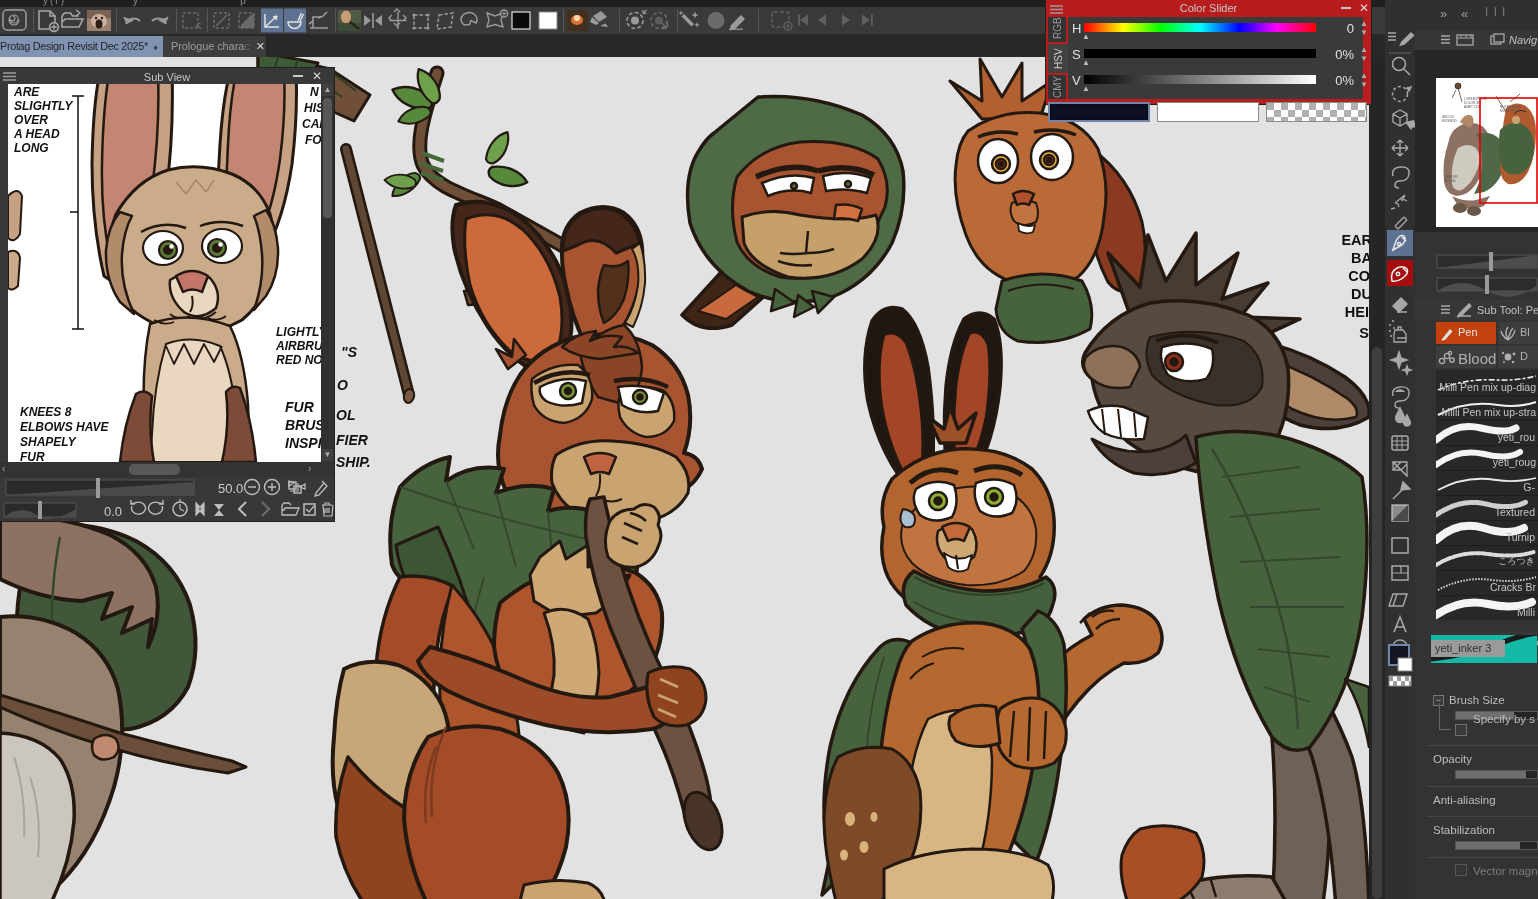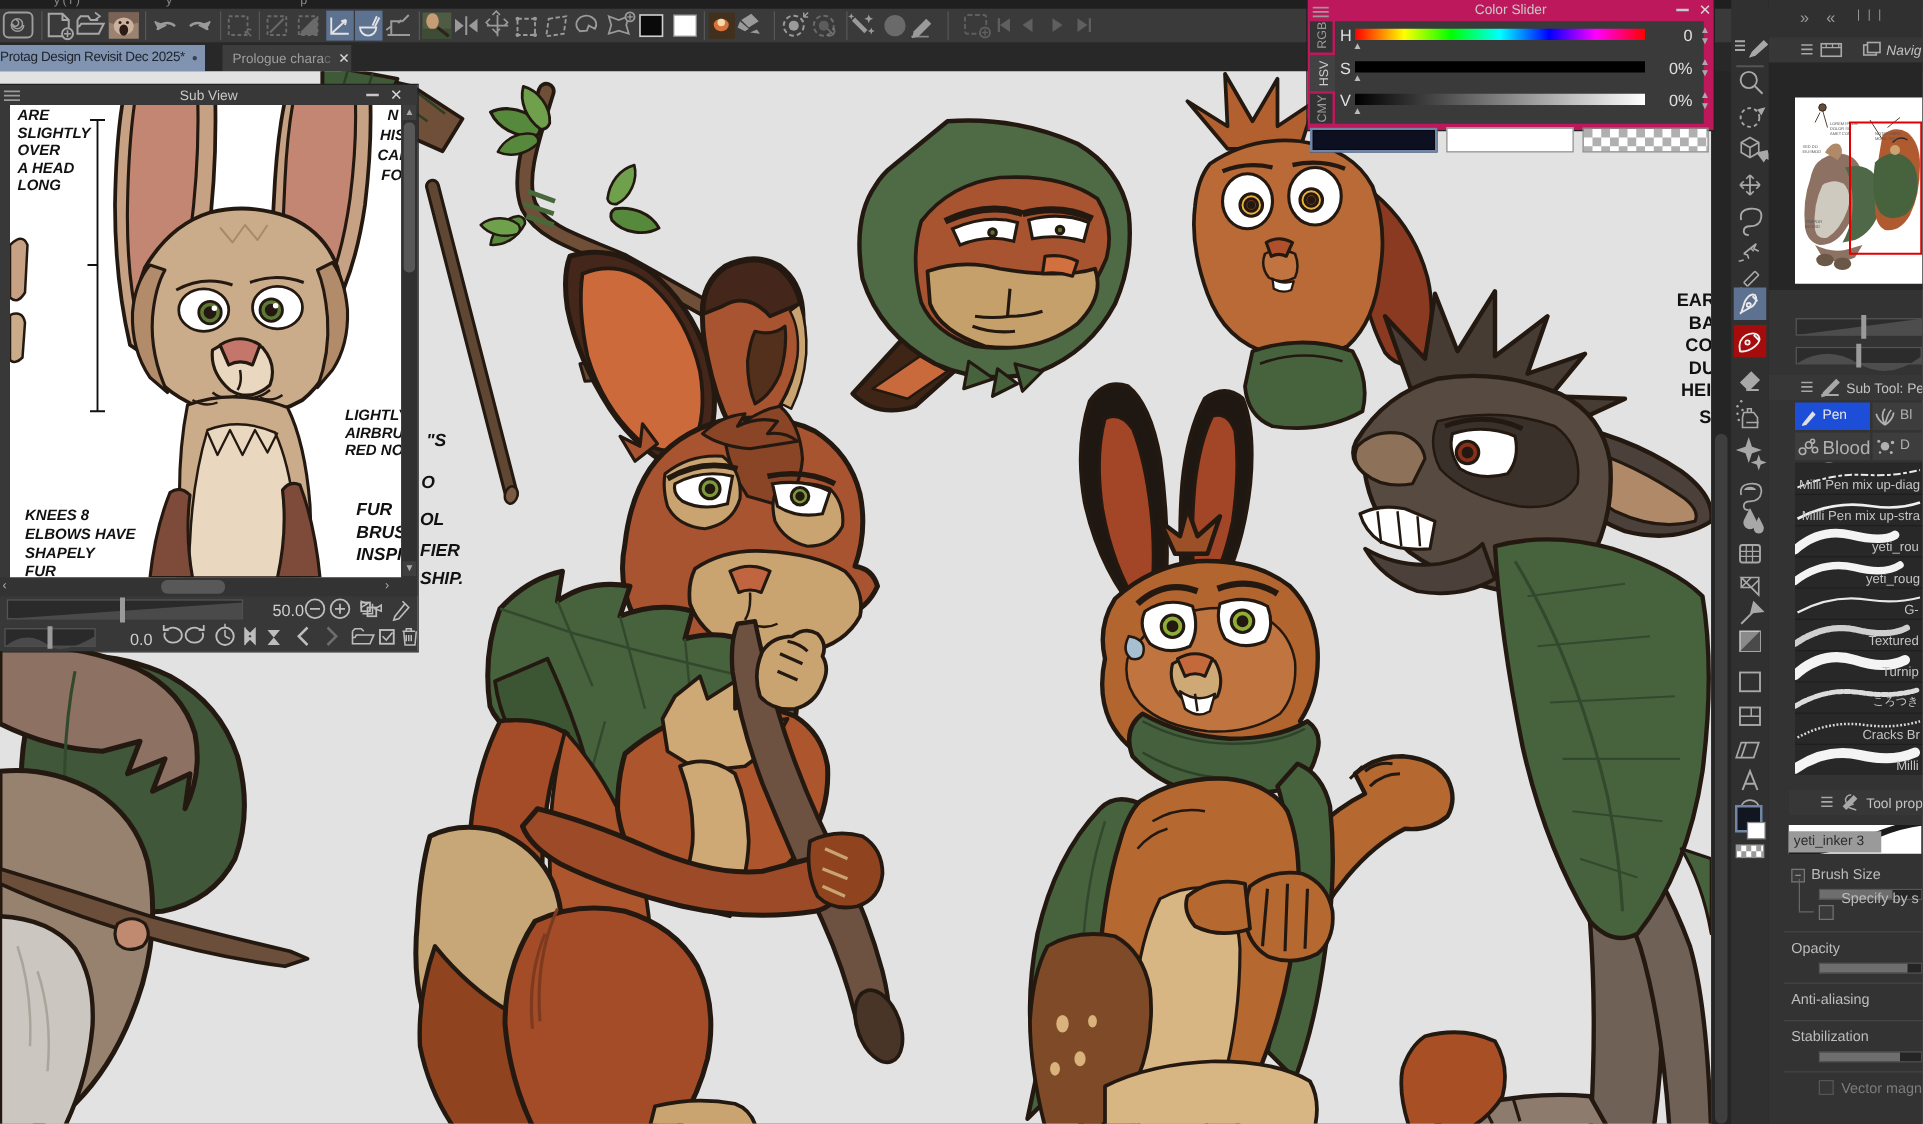--- a/index.html
+++ b/index.html
@@ -121,21 +121,21 @@
 <g fill="#5f5f5f">
   <path d="M800 7.5 v11 l-1.8 0 0 -11z M800 13 l8 -5.5 0 11z"></path>
   <path d="M826 7.5 l-8 5.5 8 5.5z"></path>
   <path d="M842 7.5 l8 5.5 -8 5.5z"></path>
   <path d="M862 7.5 l8 5.5 -8 5.5z M871 7.5 h1.8 v11 h-1.8z"></path>
 </g>
 </svg>
 </div>
 <div id="tabbar">
   <div class="abs" style="left:0;top:2px;width:164px;height:21px;background:#8093b0;color:#20242e;font-size:10.8px;letter-spacing:-0.3px;padding:4px 2px 0 0;white-space:nowrap;">Protag Design Revisit Dec 2025*&nbsp;&nbsp;<span style="font-size:8px;color:#39414f;">●</span></div>
-  <div class="abs" style="left:178px;top:2px;width:103px;height:21px;background:#3d3d3d;color:#9d9d9d;font-size:10.8px;padding:4px 10px 0 8px;white-space:nowrap;overflow:hidden;">Prologue chara<span style="color:#6d6d6d;">c</span>&nbsp;&nbsp;<span style="color:#d8d8d8;font-size:11px;">✕</span></div>
+  <div class="abs" style="left:163px;top:2px;width:103px;height:21px;background:#3d3d3d;color:#9d9d9d;font-size:10.8px;padding:4px 10px 0 8px;white-space:nowrap;overflow:hidden;">Prologue chara<span style="color:#6d6d6d;">c</span>&nbsp;&nbsp;<span style="color:#d8d8d8;font-size:11px;">✕</span></div>
 </div>
 <div id="canvas">
 <svg width="1369" height="842" viewBox="0 0 1369 842">
 <defs>
 <g id="leaf">
           <path d="M0,0 C14,-6 30,-4 40,6 C30,16 12,18 0,10 C-3,6 -3,3 0,0 Z"></path>
         </g>
 </defs>
 
 <g stroke="#241911" stroke-width="3" stroke-linejoin="round">
@@ -526,21 +526,21 @@
 <div class="abs" style="left:0;top:300px;width:123px;height:20px;background:#373737;">
   <svg width="123" height="20">
         <g stroke="#a8a8a8" stroke-width="1.3" fill="none">
   <path d="M26 6h9M26 9.5h9M26 13h9"></path>
   <path d="M44 14 L54 4 l2 2 -10 10 -3 1z" fill="#a8a8a8"></path>
           <path d="M42 16 h14" stroke-width="1.6"></path>
   </g>
         <text x="62" y="14" font-size="11" fill="#c2c2c2">Sub Tool: Pen</text>
       </svg>
 </div>
-<div class="abs" style="left:21px;top:322px;width:60px;height:22px;background:#1d4ed8;color:#e8e8e8;font-size:11px;padding:4px 0 0 22px;">Pen</div>
+<div class="abs" style="left:21px;top:322px;width:60px;height:22px;background:#c2410c;color:#e8e8e8;font-size:11px;padding:4px 0 0 22px;">Pen</div>
 <svg class="abs" style="left:24px;top:326px;" width="16" height="16">
       <path d="M3 13 L11 3 l2.5 2.5 L6 14 l-3.5 .8z" fill="#e0e0e0"></path>
     </svg>
 <div class="abs" style="left:83px;top:322px;width:40px;height:22px;background:#3d3d3d;color:#b0b0b0;font-size:11px;padding:4px 0 0 22px;">Bl</div>
 <svg class="abs" style="left:85px;top:325px;" width="17" height="17">
       <path d="M8 15 q-4 -8 0 -13 M8 15 q-6 -4 -7 -9 M8 15 q6 -4 7 -10 M8 15 q2 -9 5 -12" stroke="#b0b0b0" fill="none" stroke-width="1.4"></path>
     </svg>
 <div class="abs" style="left:21px;top:346px;width:60px;height:22px;background:#3d3d3d;color:#b0b0b0;font-size:15px;padding:4px 0 0 22px;">Blood S</div>
 <svg class="abs" style="left:22px;top:349px;" width="18" height="17">
       <g fill="none" stroke="#b0b0b0" stroke-width="1.3">
@@ -592,21 +592,21 @@
 <div class="abs" style="left:16px;top:632px;width:123px;height:20px;background:#373737;">
   <svg width="123" height="20">
         <g stroke="#a8a8a8" stroke-width="1.3" fill="none">
   <path d="M26 6h9M26 9.5h9M26 13h9"></path>
   <path d="M44 13 L52 5 l2 2 -8 8z" fill="#a8a8a8"></path>
           <path d="M48 14 l6 2 m-4 -12 a4 4 0 1 0 2 7" stroke-width="1.2"></path>
   </g>
         <text x="62" y="14" font-size="11" fill="#c2c2c2">Tool propert</text>
       </svg>
 </div>
-<div class="abs" style="left:16px;top:660px;width:106px;height:28px;background:#ffffff;">
+<div class="abs" style="left:16px;top:635px;width:106px;height:28px;background:#14b8a6;">
   <svg width="107" height="28">
         <path d="M0 24 Q40 20 70 8 Q90 0 107 -2" stroke="#1a1a1a" stroke-width="5" fill="none"></path>
       </svg>
   <div class="abs" style="left:0px;top:5px;width:74px;height:17px;background:#9a9a9a;color:#2e2e2e;font-size:11px;padding:2px 0 0 4px;">yeti_inker 3</div>
 </div>
 <div class="abs" style="left:0;top:683px;width:123px;height:216px;background:#333333;font-size:11.5px;color:#bdbdbd;">
   <div class="abs" style="left:18px;top:12px;width:11px;height:11px;border:1px solid #777;background:#3a3a3a;color:#bbb;font-size:9px;line-height:9px;text-align:center;">−</div>
   <div class="abs" style="left:34px;top:11px;">Brush Size</div>
   <div class="abs" style="left:40px;top:28px;width:83px;height:9px;background:#252525;border:1px solid #555;">
         <div style="width:58px;height:7px;background:#6e6e6e;"></div>
@@ -737,21 +737,21 @@
     <path d="M214 27 l10 0 -5 6z M214 39 l10 0 -5 -6z" fill="#bdbdbd" stroke="none"></path>
     <path d="M246 25 l-7 7 7 7" stroke-width="2"></path>
     <path d="M262 25 l7 7 -7 7" stroke-width="2" opacity="0.4"></path>
     <path d="M282 28 v10 h14 l3 -7 h-14 l-1 2 h-2z M282 28 l2 -2 h5 l2 2" stroke-width="1.3"></path>
     <rect x="304" y="27" width="11" height="11"></rect>
         <path d="M306 32 l3 3 5 -6" stroke-width="1.3"></path>
     <path d="M322 28 h10 M323 28 l1 11 h8 l1 -11 M325 31 v5 M327 31 v5 M329 31 v5 M325 28 v-2 h4 v2" stroke-width="1.2"></path>
     </g>
   </svg>
 </div>
-<div id="colorslider" class="abs" style="left:1046px;top:0;width:325px;height:104px;background:#be185d;outline:1px solid #222;">
+<div id="colorslider" class="abs" style="left:1046px;top:0;width:325px;height:104px;background:#b91c1c;outline:1px solid #222;">
   <svg class="abs" style="left:4px;top:5px;" width="16" height="10">
       <path d="M0 1h13M0 4.5h13M0 8h13" stroke="#9a9a9a" stroke-width="1.4"></path>
     </svg>
   <div class="abs" style="left:0;top:2px;width:325px;text-align:center;color:#c8c8c8;font-size:11px;">Color Slider</div>
   <div class="abs" style="left:295px;top:7px;width:10px;height:2px;background:#c8c8c8;"></div>
   <div class="abs" style="left:313px;top:1px;color:#d8d8d8;font-size:12px;">✕</div>
   <svg class="abs" style="left:2px;top:17px;" width="20" height="82">
     <rect x="0" y="0" width="18" height="25" fill="#333333"></rect>
     <rect x="0" y="27" width="20" height="29" fill="#424242"></rect>
     <rect x="0" y="58" width="18" height="24" fill="#333333"></rect>

